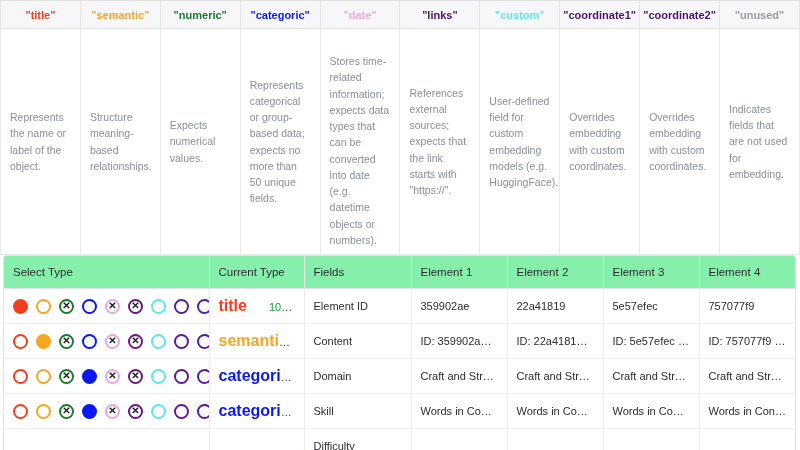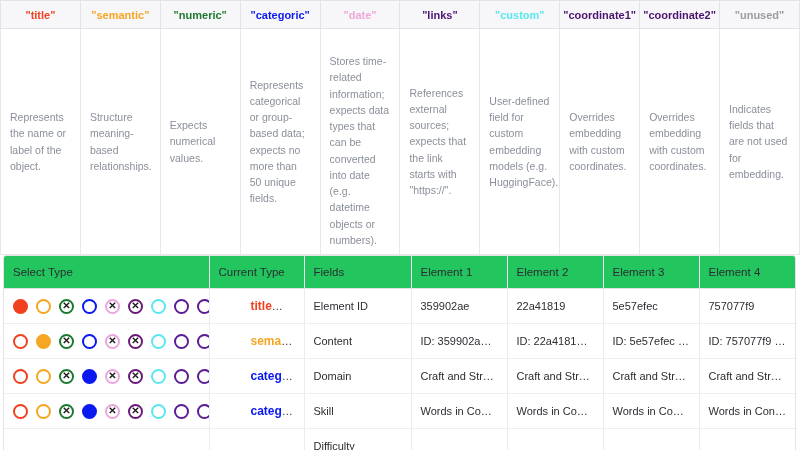--- a/index.html
+++ b/index.html
@@ -66,21 +66,21 @@
     table-layout: fixed;
   }
   .main-table th {
     font-size: 11.5px;
     font-weight: normal;
     color: #2b2d31;
     text-align: left;
     padding: 10px 9px;
     border-bottom: 1px solid #e3e3e6;
     border-right: 1px solid #ececee;
-    background: #22c55e;
+    background: #86efac;
     white-space: nowrap;
   }
   .main-table th:last-child { border-right: none; }
   .main-table td {
     font-size: 11px;
     color: #2b2d31;
     padding: 0 9px;
     height: 35px;
     border-bottom: 1px solid #efeff1;
     border-right: 1px solid #ececee;
@@ -108,21 +108,21 @@
     position: absolute;
     left: 0; top: 0; right: 0; bottom: 0;
     display: flex; align-items: center; justify-content: center;
     font-size: 10px;
     font-weight: bold;
     line-height: 1;
     color: #1b1b1b;
     font-family: "Liberation Sans", sans-serif;
   }
 
-  .cur-type { font-weight: bold; font-size: 12px; margin-left: 32px; }
+  .cur-type { font-weight: bold; font-size: 16px; }
   .pct { font-weight: normal; font-size: 11px; color: #18a03a; }
 </style>
 </head>
 <body>
 
 <div class="page">
 
   <table class="legend-table">
     <thead>
       <tr id="legend-head-row">

